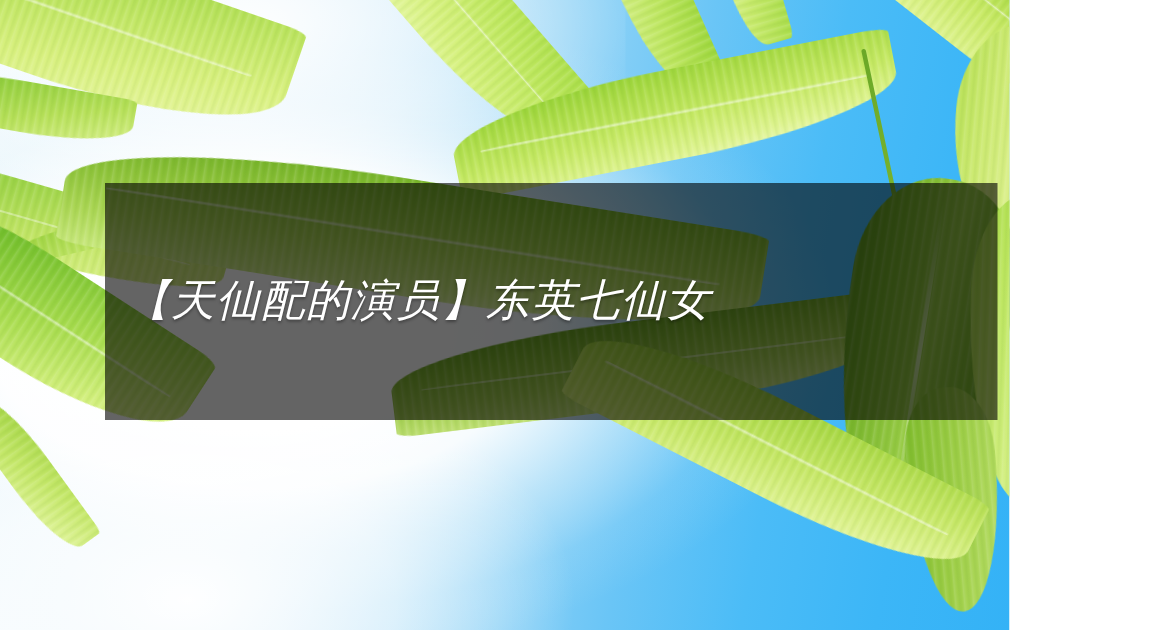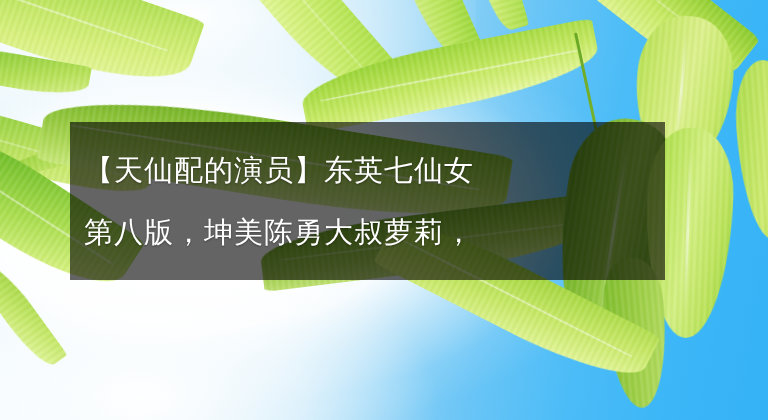--- a/index.html
+++ b/index.html
@@ -2,24 +2,25 @@
 <html><head>
 <meta charset="utf-8">
 <style>
   html, body {
     margin: 0;
     padding: 0;
     background: #ffffff;
   }
   #stage {
     position: relative;
-    width: 768px;
+    width: 673px;
     height: 420px;
     overflow: hidden;
     font-family: "Liberation Sans", sans-serif;
+    font-style: italic;
   }
 
   
   .sky {
     position: absolute;
     inset: 0;
     background:
       radial-gradient(ellipse 62% 58% at 26% 52%, #ffffff 0%, #ffffff 28%, rgba(255,255,255,0.92) 44%, rgba(233,246,252,0.55) 62%, rgba(210,238,252,0.15) 78%, rgba(255,255,255,0) 92%),
       linear-gradient(100deg,
         #f4fbfe 0%,
@@ -268,16 +269,15 @@
         <div class="vein" style="left:46%;top:6%;width:3px;height:88%;"></div>
       </div>
     <div class="leaf lf-q"></div>
     <div class="leaf lf-p">
         <div class="vein" style="left:6%;top:46%;width:88%;height:3px;"></div>
       </div>
   </div>
 
   <div class="caption-band">
     <div class="caption-line">【天仙配的演员】东英七仙女</div>
-    <div class="caption-line">第八版，坤美陈勇大叔萝莉，</div>
   </div>
 
 </div>
 
 </body></html>

